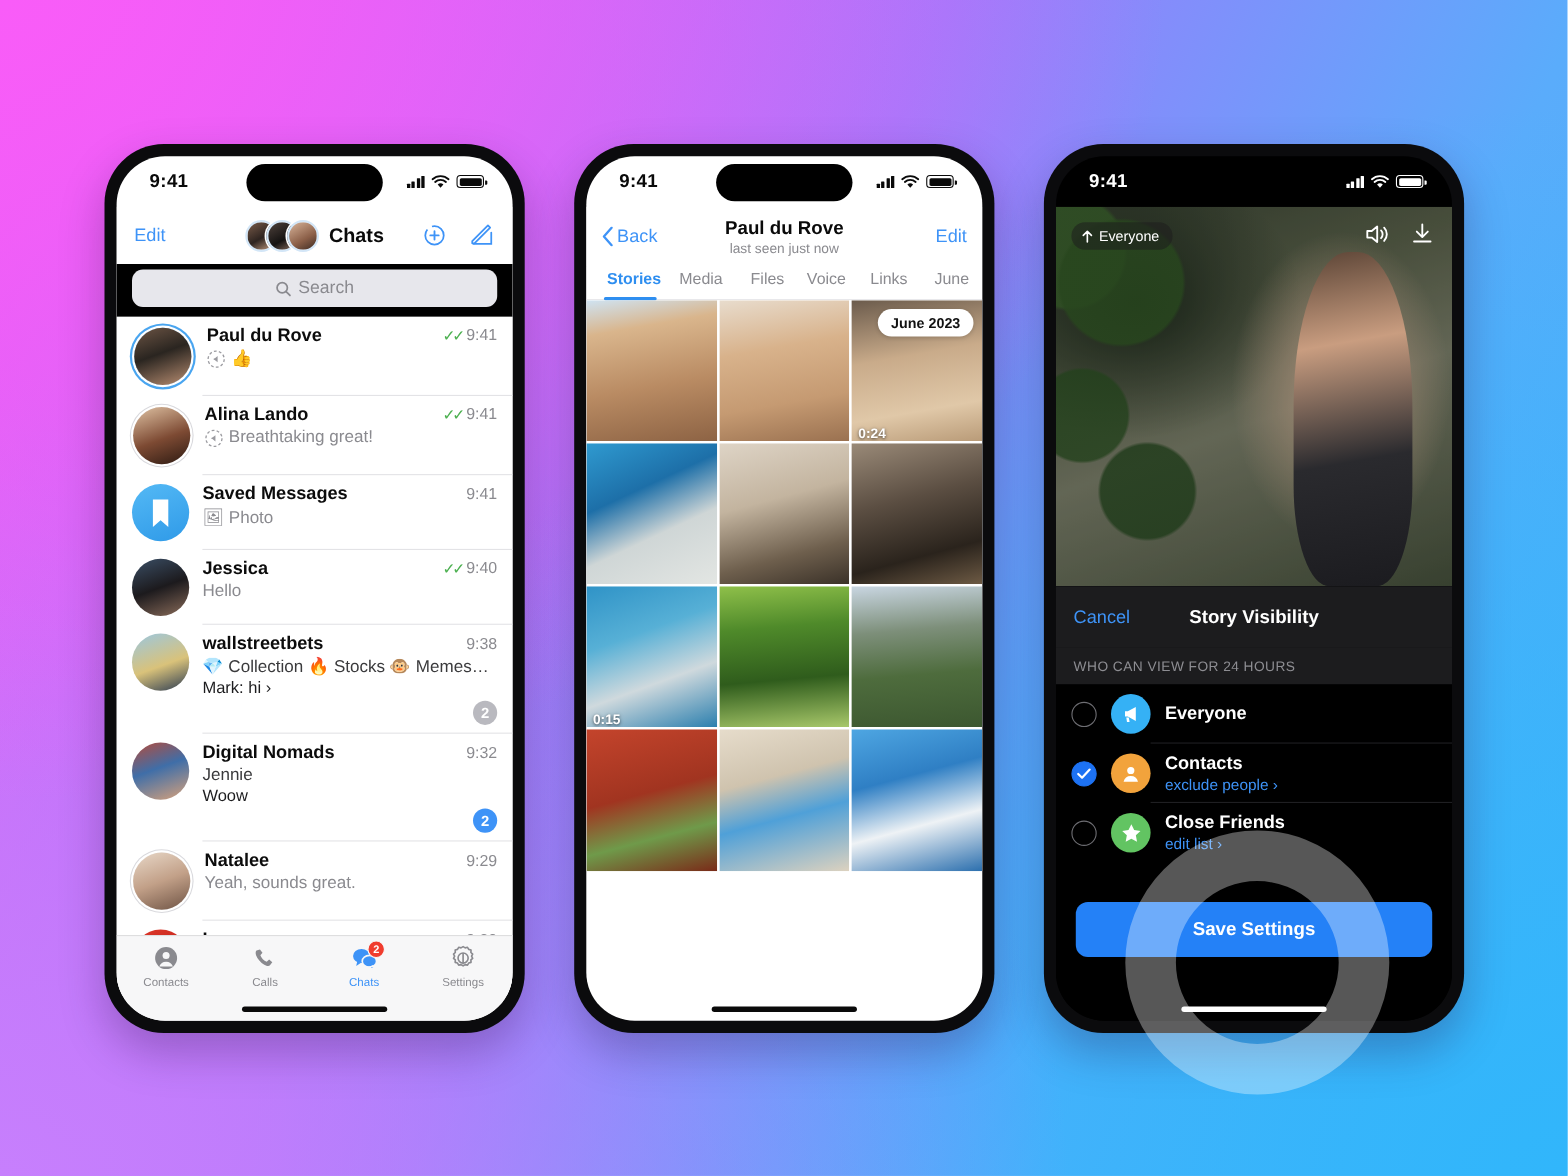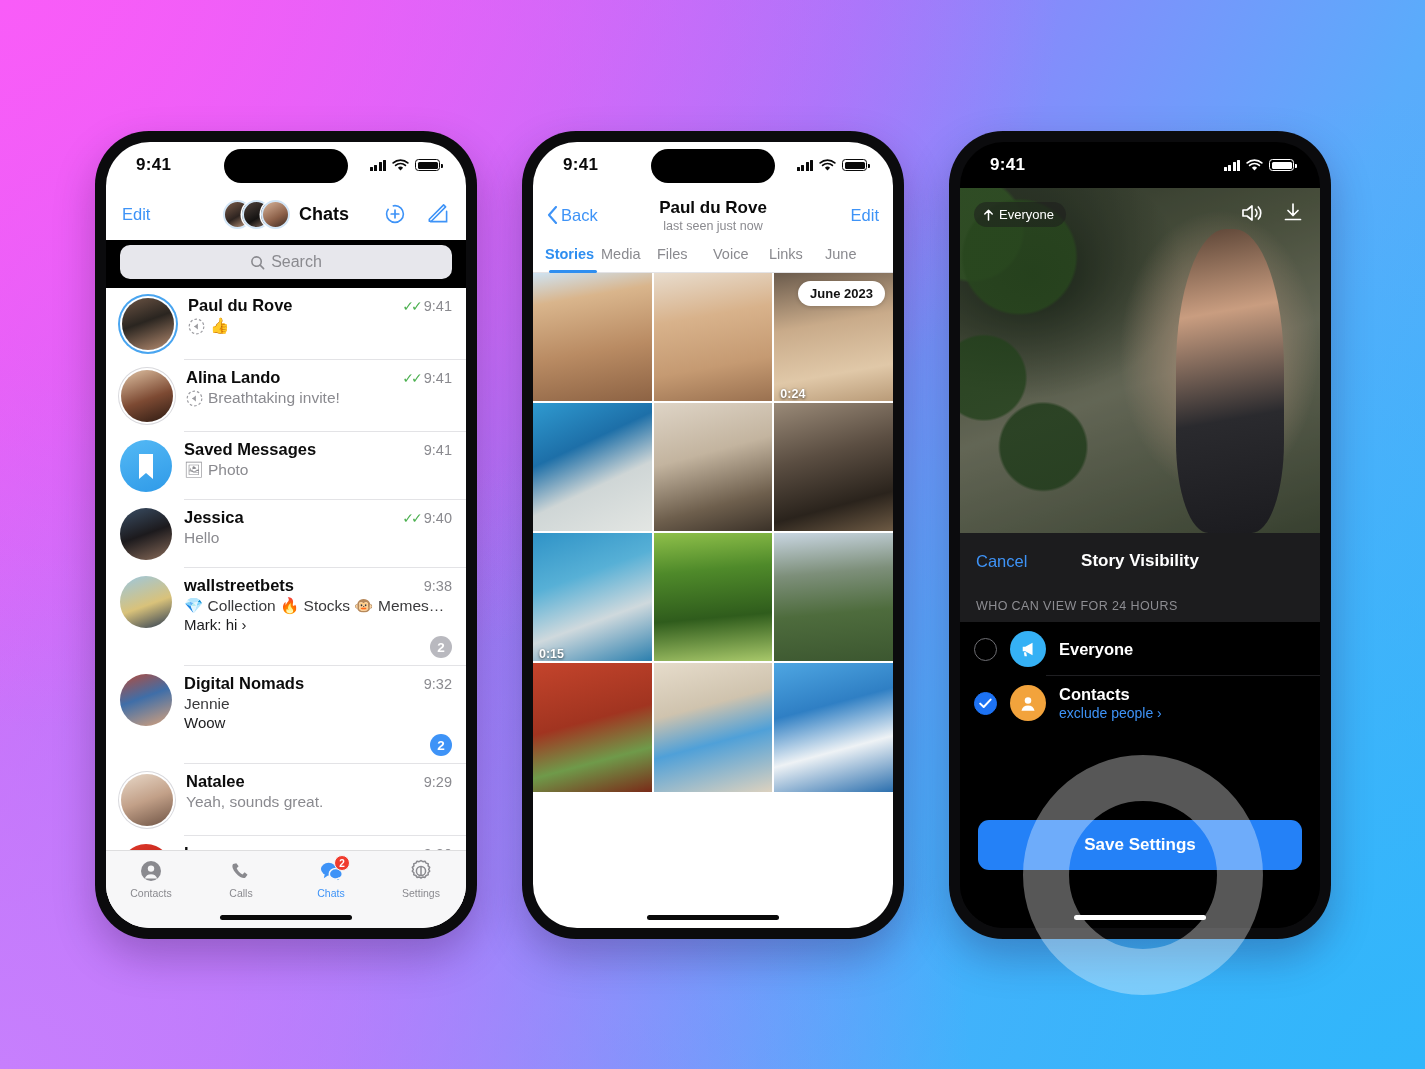--- a/index.html
+++ b/index.html
@@ -134,21 +134,21 @@
   .home-ind.light { background: #fff; }
 
   
   .p2-nav { height: 54px; position: relative; display: flex; align-items: center; padding: 0 14px; background: #fff; }
   .p2-back { display: flex; align-items: center; gap: 3px; color: #3e93f7; font-size: 16.5px; }
   .p2-center { position: absolute; left: 50%; transform: translateX(-50%); text-align: center; }
   .p2-name { font-size: 17px; font-weight: bold; color: #0a0a0a; }
   .p2-status { font-size: 12.5px; color: #8a8a8f; margin-top: 1px; }
   .p2-edit { margin-left: auto; color: #3e93f7; font-size: 16.5px; }
   .p2-tabs { display: flex; background: #fff; padding: 0 12px; border-bottom: 1px solid #e3e3e6; }
-  .p2-tab { flex: 1; text-align: left; font-size: 14.5px; color: #8a8a8f; padding: 4px 0 10px; position: relative; }
+  .p2-tab { flex: 1; text-align: right; font-size: 14.5px; color: #8a8a8f; padding: 4px 0 10px; position: relative; }
   .p2-tab.active { color: #2e8ef0; font-weight: bold; }
   .p2-tab.active::after { content: ""; position: absolute; left: 8%; right: 8%; bottom: -1px; height: 3px; border-radius: 2px; background: #2e8ef0; }
 
   .media-grid { display: grid; grid-template-columns: repeat(3, 1fr); gap: 2px; background: #fff; }
   .cell { position: relative; padding-top: 108%; overflow: hidden; }
   .cell > .img { position: absolute; inset: 0; }
   .dur {
     position: absolute; left: 6px; bottom: 0; color: #fff;
     font-size: 12.5px; font-weight: bold; text-shadow: 0 1px 3px rgba(0,0,0,.7);
   }
@@ -298,21 +298,21 @@
                 <span class="ticks">✓✓</span>
                 <span>9:41</span>
               </span>
             </div>
             <div class="crow-sub">
               <svg class="reply-ic" viewBox="0 0 20 20">
                 <circle cx="10" cy="10" r="8.6" fill="none" stroke="currentColor" stroke-width="1.4" stroke-dasharray="3 2.4"></circle>
                 <path d="M11.6 6.6 7.4 10l4.2 3.4V6.6z" fill="currentColor"></path>
                 <path d="M7.4 10h3.2" stroke="currentColor" stroke-width="1.3"></path>
               </svg>
-              <span>Breathtaking invite!</span>
+              <span>Breathtaking great!</span>
             </div>
           </div>
         </div>
         <div class="chat-row">
           <div class="crow-av" style="background-image: linear-gradient(160deg, rgb(84, 185, 245), rgb(47, 154, 232));"><svg viewBox="0 0 52 52" width="52" height="52">
               <path d="M19 14h14v25l-7-6-7 6z" fill="#fff"></path>
             </svg></div>
           <div class="crow-body">
             <div class="crow-top">
               <span class="crow-name">Saved Messages</span>
@@ -618,20 +618,29 @@
               </svg>
             </span>
             <span class="vis-ic" style="background:#f2a33c">
               <svg width="20" height="20" viewBox="0 0 22 22">
                 <circle cx="11" cy="8.2" r="3.6" fill="#fff"></circle>
                 <path d="M3.8 19.4a7.4 7.4 0 0 1 14.4 0z" fill="#fff"></path>
               </svg>
             </span>
             <span><span class="vis-name">Contacts</span><span class="vis-link" style="display:block">exclude people ›</span></span>
           </div>
+          <div class="vis-row">
+            <span class="radio"></span>
+            <span class="vis-ic" style="background:#62c462">
+              <svg width="21" height="21" viewBox="0 0 22 22">
+                <path d="M11 2.4l2.7 5.6 6 .8-4.4 4.2 1.1 6L11 16.2 5.6 19l1.1-6L2.3 8.8l6-.8z" fill="#fff"></path>
+              </svg>
+            </span>
+            <span><span class="vis-name">Close Friends</span><span class="vis-link" style="display:block">edit list ›</span></span>
+          </div>
         </div>
       <div class="save-btn">Save Settings</div>
       <div class="home-ind light"></div>
     </div>
   </div>
 </div>
 
 <div class="ring-overlay"></div>
 
 </body></html>

